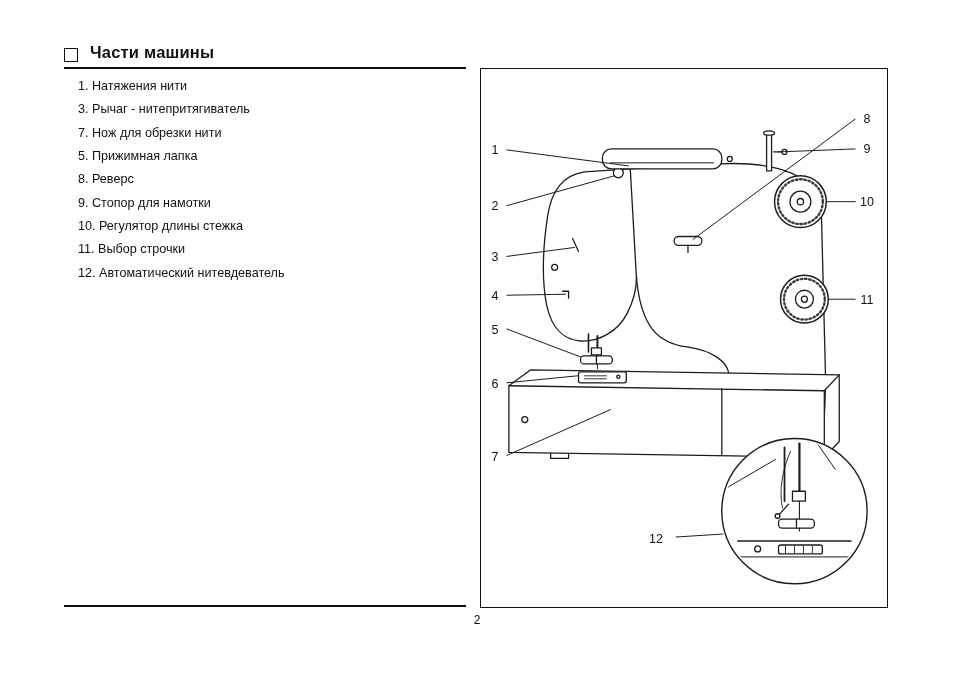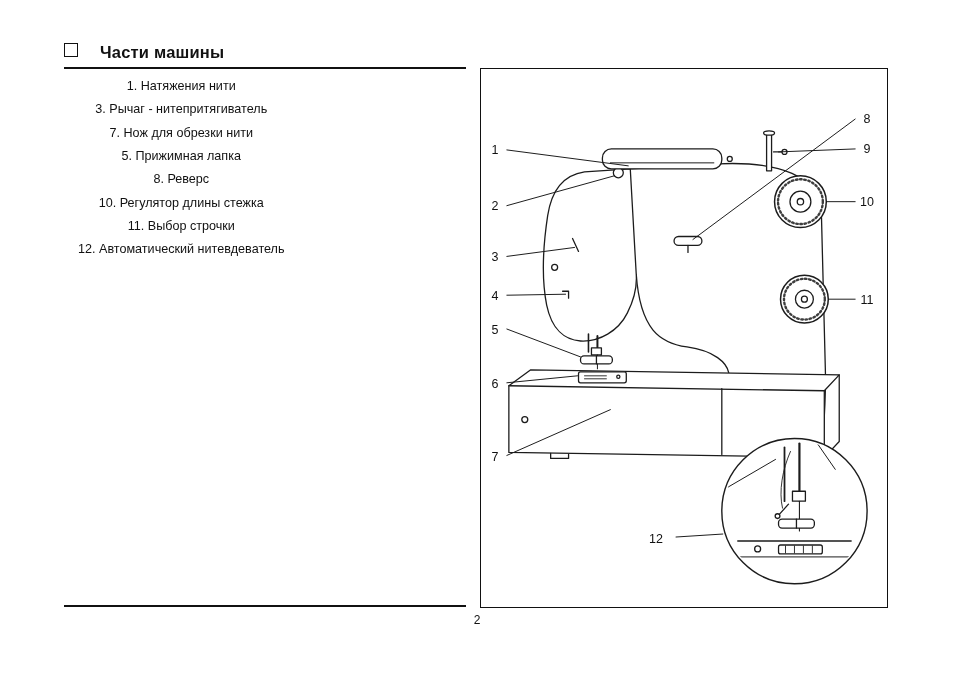--- a/index.html
+++ b/index.html
@@ -1,25 +1,25 @@
 <!DOCTYPE html>
 <html><head>
 <meta charset="utf-8">
 <style>
   html,body { margin:0; padding:0; background:#fff; }
   .page {
     position:relative; width:954px; height:675px; background:#fff;
     font-family:"Liberation Sans", sans-serif; color:#111; overflow:hidden;
   }
-  .heading { position:absolute; left:64px; top:43px; display:flex; align-items:flex-start; gap:22px; }
+  .heading { position:absolute; left:64px; top:43px; display:flex; align-items:flex-end; gap:12px; }
   .sq { width:12px; height:12px; border:1.7px solid #111; display:inline-block; flex:0 0 auto; }
   .heading h1 { font-size:16.5px; font-weight:bold; margin:0; letter-spacing:.2px; }
   .rule-top    { position:absolute; left:64px; top:67px;  width:402px; height:2px; background:#111; }
   .rule-bottom { position:absolute; left:64px; top:605px; width:402px; height:2px; background:#111; }
-  .parts-list { position:absolute; left:78px; top:79px; margin:0; padding:0; list-style:none; font-size:12.6px;text-align:center; }
+  .parts-list { position:absolute; left:78px; top:79px; margin:0; padding:0; list-style:none; font-size:12.6px; }
   .parts-list li { height:23.35px; white-space:nowrap; }
   .diagram-box {
     position:absolute; left:480px; top:68px; width:408px; height:540px;
     border:1.5px solid #111; box-sizing:border-box; background:#fff;
   }
   .diagram-box svg { position:absolute; left:0; top:0; width:100%; height:100%; }
   .callout {
     position:absolute; transform:translate(-50%,-50%);
     font-size:12.5px; color:#111; line-height:1;
   }
@@ -35,20 +35,21 @@
     <h1>Части машины</h1>
   </div>
   <div class="rule-top"></div>
 
   <ol class="parts-list">
     <li>1. Натяжения нити</li>
     <li>3. Рычаг - нитепритягиватель</li>
     <li>7. Нож для обрезки нити</li>
     <li>5. Прижимная лапка</li>
     <li>8. Реверс</li>
+    <li>9. Стопор для намотки</li>
     <li>10. Регулятор длины стежка</li>
     <li>11. Выбор строчки</li>
     <li>12. Автоматический нитевдеватель</li>
   </ol>
 
   <div class="diagram-box">
     <svg viewBox="0 0 408 540" aria-hidden="true">
       <defs>
         <clipPath id="insetClip">
             <circle cx="315" cy="444" r="71"></circle>

